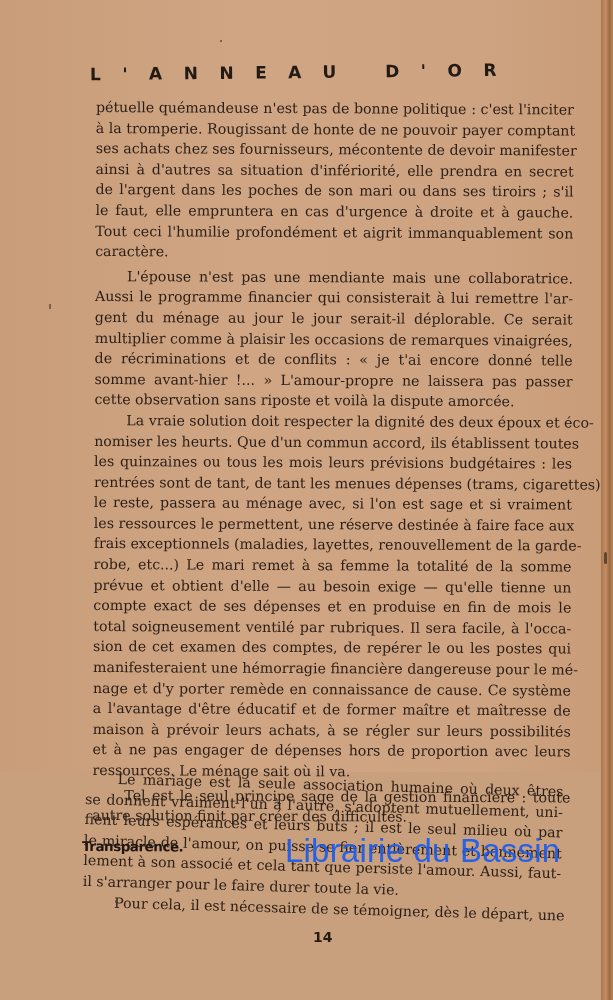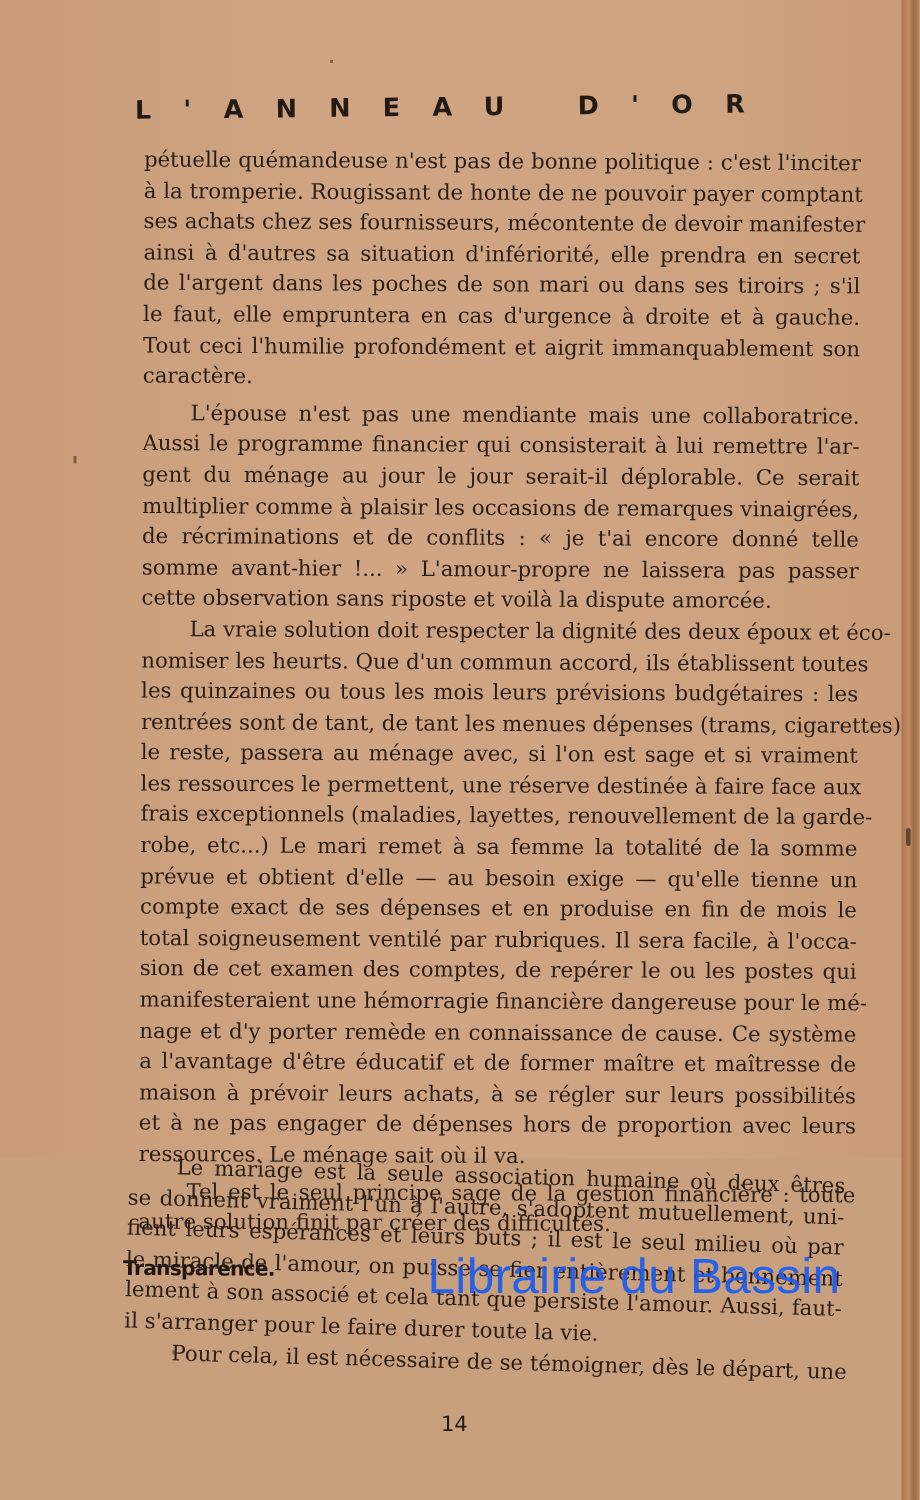--- a/index.html
+++ b/index.html
@@ -91,27 +91,26 @@
       top: 768px;
       width: 478px;
       color: #2a1d16;
       font-size: 14.2px;
       line-height: 20.6px;
       transform: rotate(1.6deg);
       transform-origin: left top;
     }
     .page-number {
       position: absolute;
-      left: 294px;
+      left: 313px;
       top: 929px;
       font-family: "DejaVu Sans", sans-serif;
-      font-weight: normal;
+      font-weight: bold;
       font-size: 14px;
       color: #241a14;
-      margin-top: 13px;
     }
     .watermark {
       position: absolute;
       left: 285px;
       top: 832px;
       font-family: "Liberation Sans", sans-serif;
       font-size: 33px;
       color: #1a5cf0;
       letter-spacing: 0.2px;
       white-space: nowrap;

